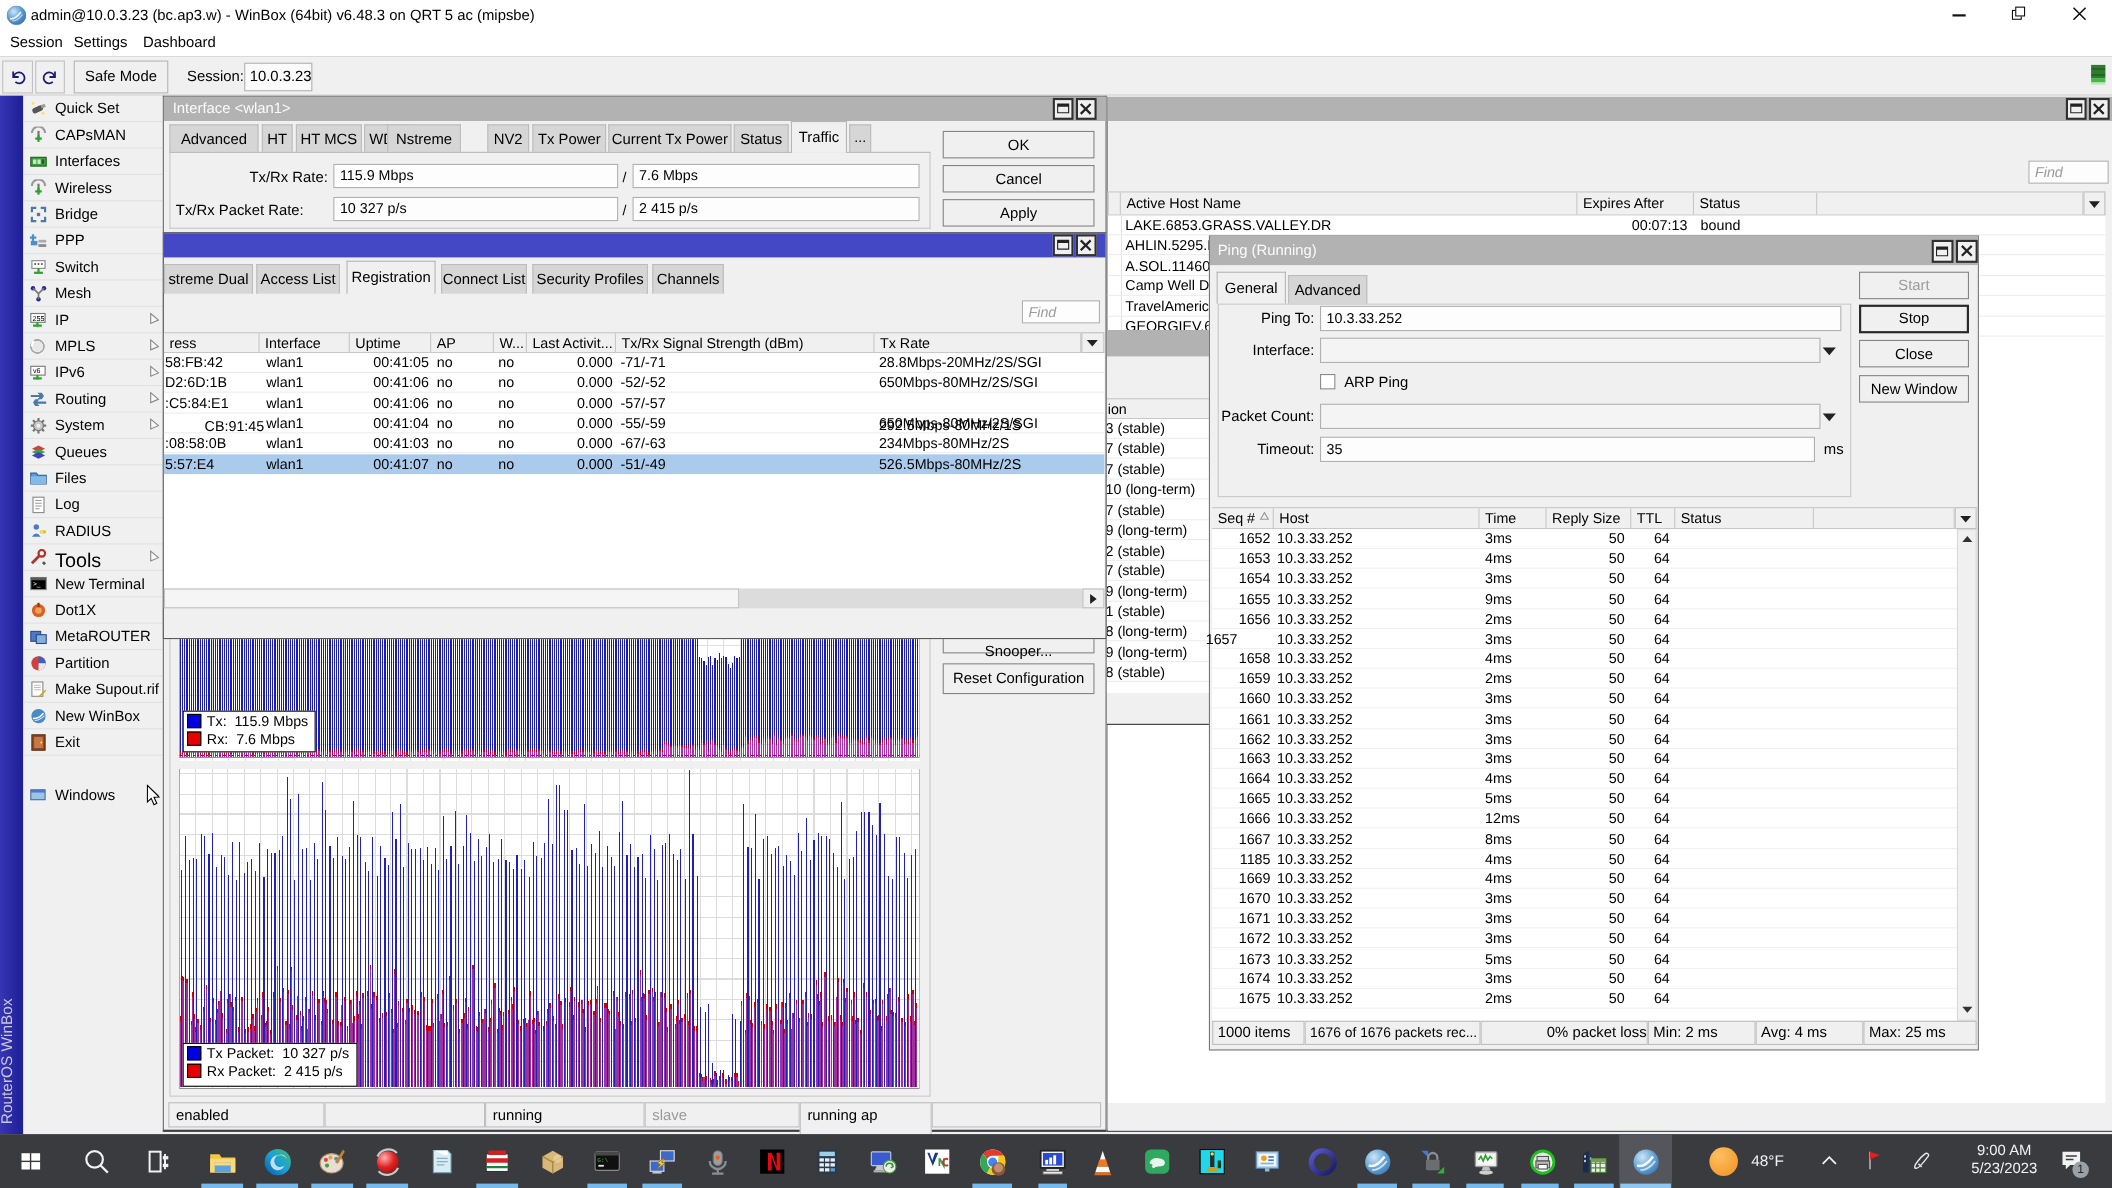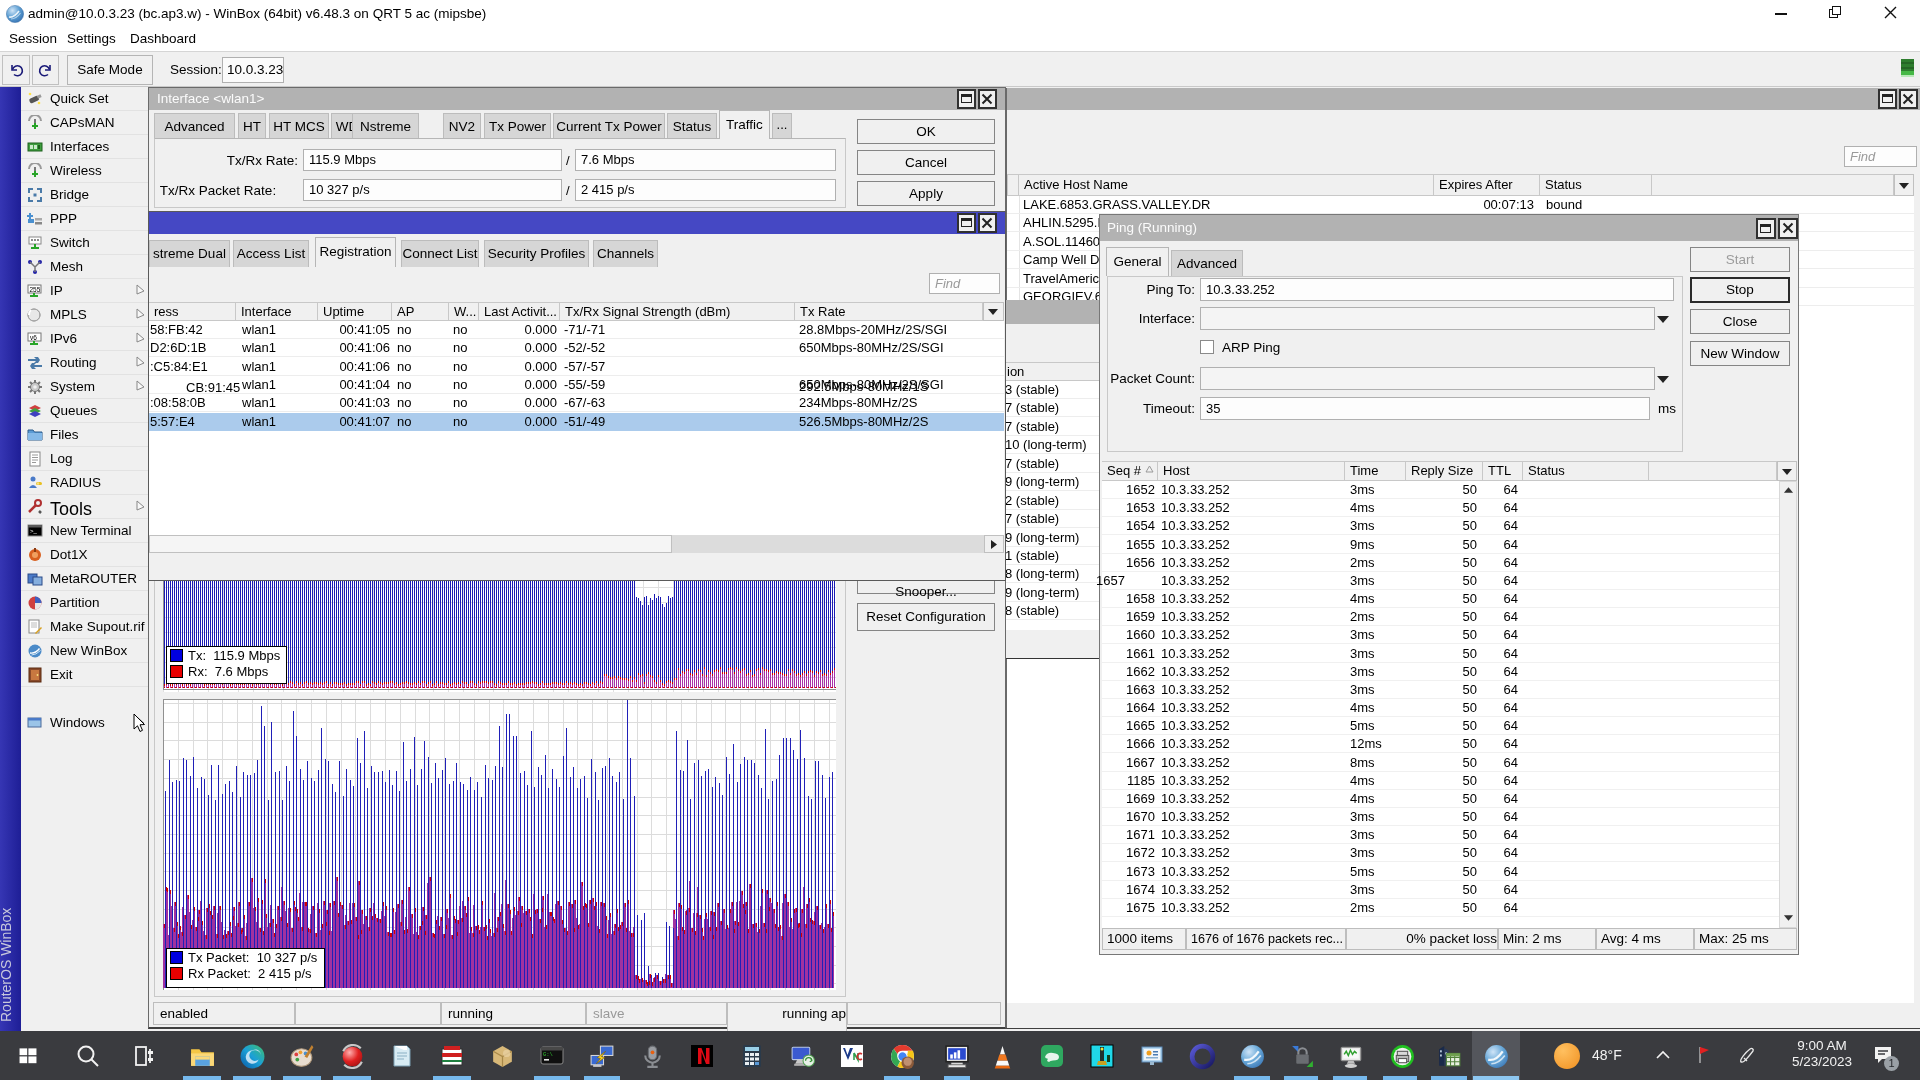--- a/index.html
+++ b/index.html
@@ -523,21 +523,21 @@
 <div class="abs" style="left:188px;top:664px;font-size:13px;z-index:5;">Rx:&nbsp; 7.6 Mbps</div>
 <div class="abs" style="left:166px;top:948px;width:159px;height:40px;background:#fff;border:1px solid #000;z-index:5;"></div>
 <div class="abs" style="left:170px;top:951px;width:13px;height:13px;background:#0000e0;border:1px solid #000;z-index:5;"></div>
 <div class="abs" style="left:188px;top:950px;font-size:13px;z-index:5;">Tx Packet:&nbsp; 10 327 p/s</div>
 <div class="abs" style="left:170px;top:967px;width:13px;height:13px;background:#e80000;border:1px solid #000;z-index:5;"></div>
 <div class="abs" style="left:188px;top:966px;font-size:13px;z-index:5;">Rx Packet:&nbsp; 2 415 p/s</div>
 <div class="abs" style="left:153px;top:1002px;width:142px;height:23px;background:#f0f0f0;border:1px solid #bdbdbd;line-height:21px;padding-left:6px;color:#000;font-size:13.5px;">enabled</div>
 <div class="abs" style="left:295px;top:1002px;width:146px;height:23px;background:#f0f0f0;border:1px solid #bdbdbd;line-height:21px;padding-left:6px;color:#000;font-size:13.5px;"></div>
 <div class="abs" style="left:441px;top:1002px;width:145px;height:23px;background:#f0f0f0;border:1px solid #bdbdbd;line-height:21px;padding-left:6px;color:#000;font-size:13.5px;">running</div>
 <div class="abs" style="left:586px;top:1002px;width:141px;height:23px;background:#f0f0f0;border:1px solid #bdbdbd;line-height:21px;padding-left:6px;color:#999;font-size:13.5px;">slave</div>
-<div class="abs" style="left:727px;top:1002px;width:120px;height:36px;background:#f0f0f0;border:1px solid #bdbdbd;line-height:21px;padding-left:6px;color:#000;font-size:13.5px;text-align:right;">running ap</div>
+<div class="abs" style="left:727px;top:1002px;width:120px;height:36px;background:#f0f0f0;border:1px solid #bdbdbd;line-height:21px;padding-left:6px;color:#000;font-size:13.5px;">running ap</div>
 <div class="abs" style="left:847px;top:1002px;width:154px;height:23px;background:#f0f0f0;border:1px solid #bdbdbd;line-height:21px;padding-left:6px;color:#000;font-size:13.5px;"></div>
 <div class="abs win" style="left:148px;top:211px;width:858px;height:370px;border:1px solid #5a5a5a;z-index:4;"></div>
 <div class="abs" style="left:149px;top:212px;width:856px;height:22px;background:#4548c4;z-index:4;"></div>
 <div class="abs" style="z-index:4;">
     <div class="abs wbtn" style="left:957px;top:213px;width:19px;height:20px;"></div>
     <div class="abs" style="left:961px;top:218px;width:11px;height:9px;border:1.6px solid #222;border-top-width:3px;background:#f0f0f0;"></div>
     <div class="abs wbtn" style="left:978px;top:213px;width:19px;height:20px;"></div>
     <svg class="abs" style="left:981px;top:217px" width="12" height="12" viewBox="0 0 12 12">
       <path d="M1.5 1.5 L10.5 10.5 M10.5 1.5 L1.5 10.5" stroke="#222" stroke-width="2"></path>
     </svg>

